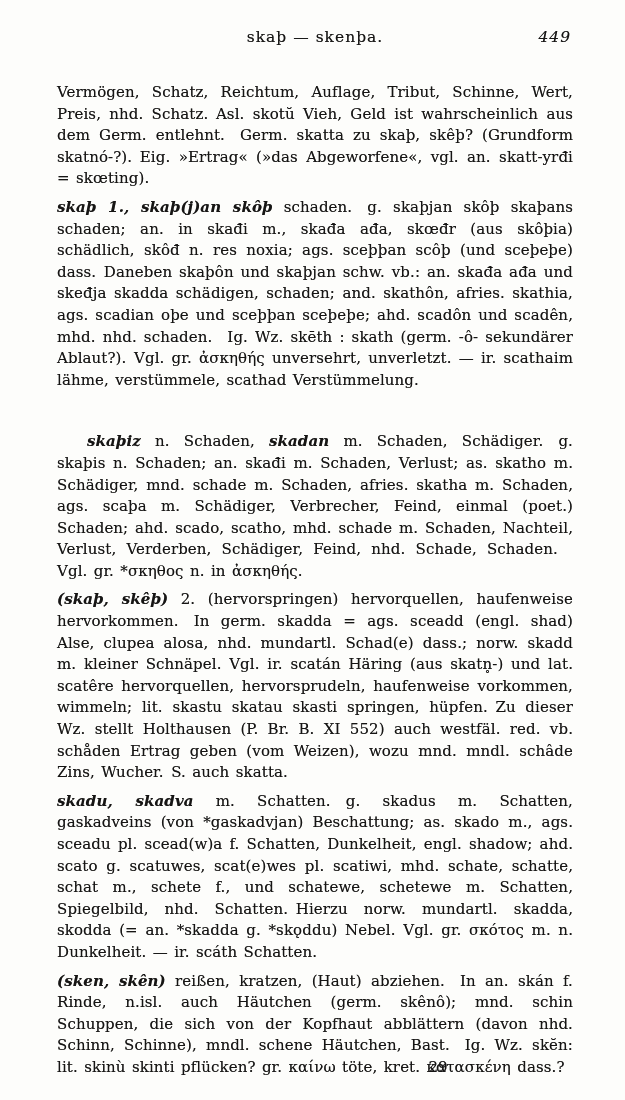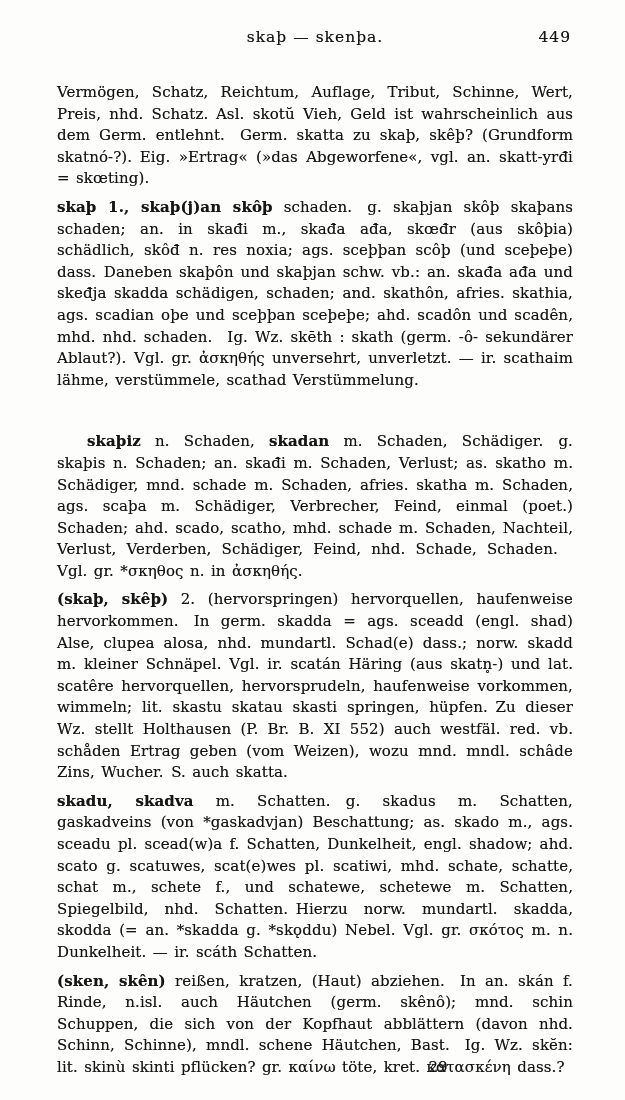--- a/index.html
+++ b/index.html
@@ -30,37 +30,39 @@
     position: absolute;
     left: 0; right: 0;
     text-align: center;
     letter-spacing: 1px;
   }
   .running-head .head-pagenum {
     position: absolute;
     right: 2px;
     top: 0;
     letter-spacing: 1px;
+    font-style: italic;
   }
   .body-text {
     font-size: 15px;
     line-height: 21.6px;
     text-align: justify;
     word-spacing: 1.5px;
     letter-spacing: 0.1px;
   }
   .body-text p {
     margin: 0 0 7px 0;
   }
   .body-text p.indent {
     text-indent: 30px;
     margin-top: 40px;
   }
   .bold {
     font-weight: bold;
+    font-style: italic;
   }
   .page-footer {
     position: absolute;
     left: 57px;
     right: 52px;
     bottom: 14px;
     height: 20px;
     font-size: 12px;
   }
   .page-footer .imprint {

